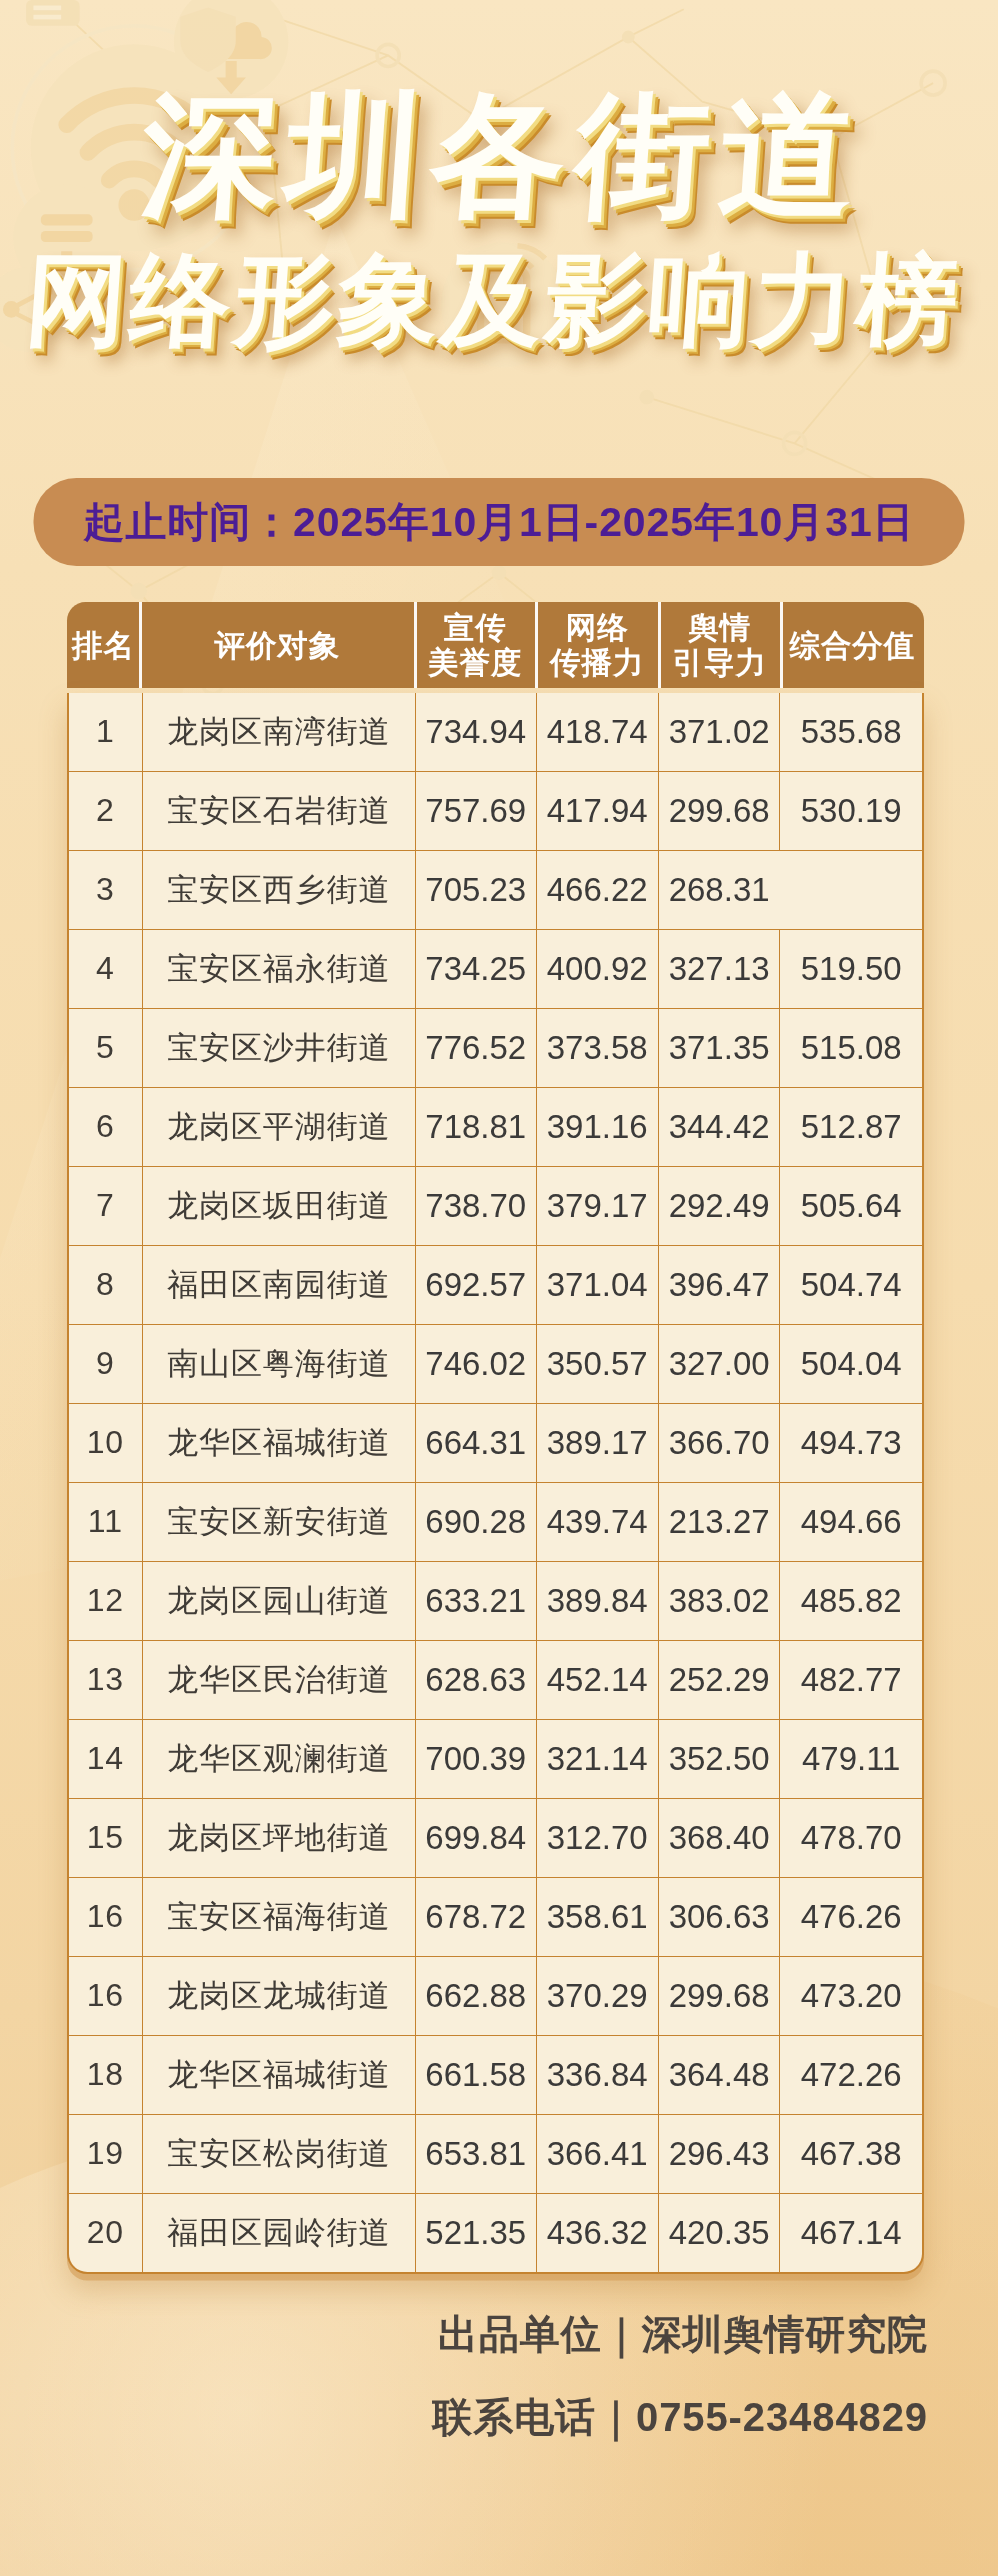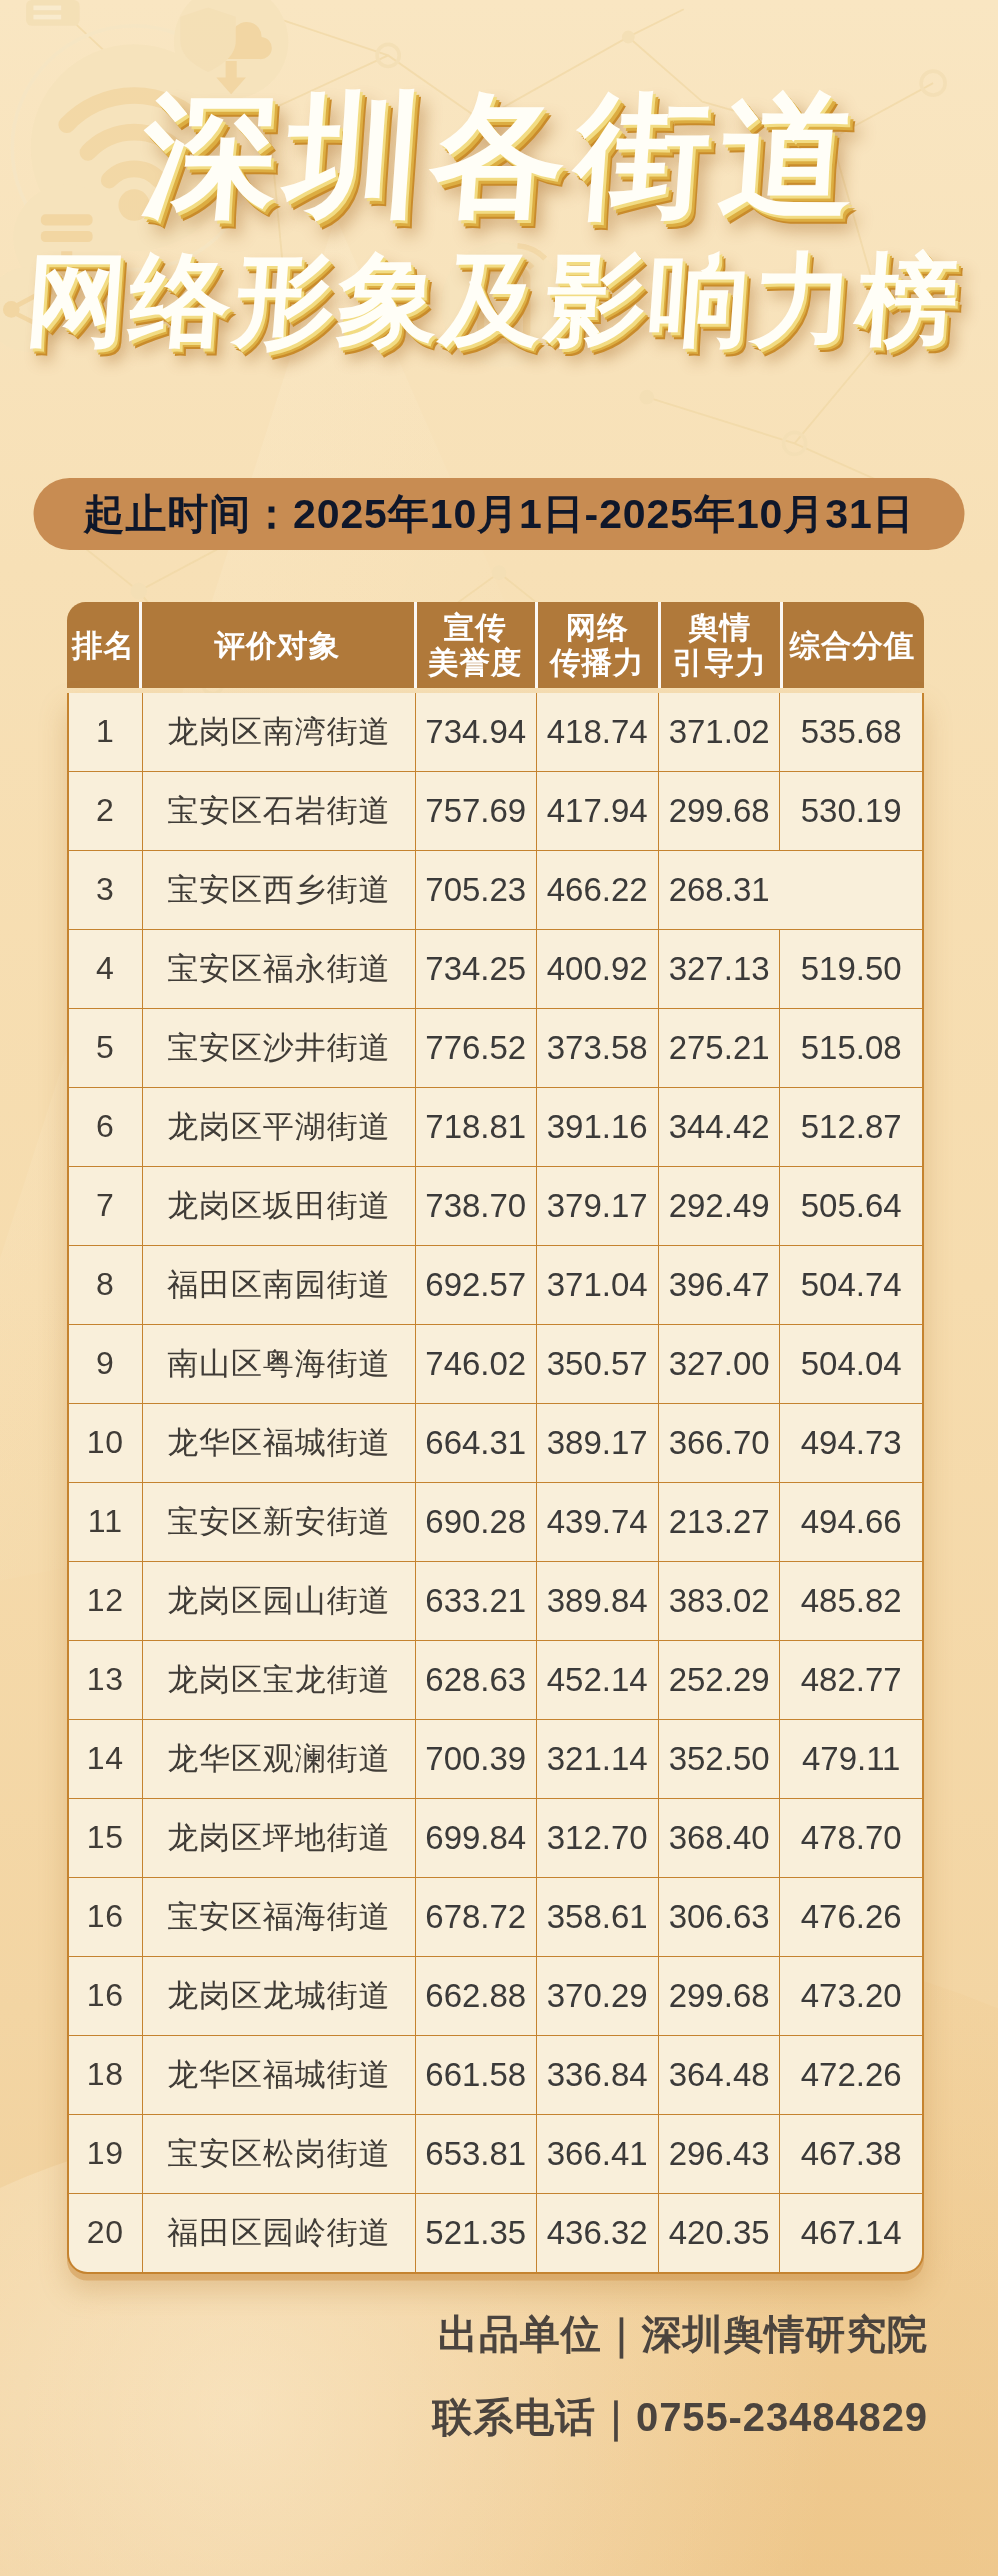--- a/index.html
+++ b/index.html
@@ -16,22 +16,22 @@
     background:radial-gradient(circle at 40% 40%,rgba(255,244,221,.5),rgba(255,244,221,0) 70%);}
   .deco{position:absolute;top:0;left:0;opacity:.85;}
   
   .title{position:absolute;top:85px;left:0;width:100%;text-align:center;color:#fffef7;font-weight:900;
     transform:skewX(-4deg);}
   .title .t1{font-size:135px;letter-spacing:9.2px;line-height:1.05;
     text-shadow:2.8px 2.8px 0 #f2dc83,5.5px 5.5px 0 #dcad42,7.4px 8.3px 0 #c98b2b,12px 14px 16.6px rgba(150,85,15,.45);}
   .title .t2{font-size:101px;letter-spacing:2.8px;line-height:1.05;margin-top:20.3px;
     text-shadow:2.8px 2.8px 0 #f2dc83,4.6px 4.6px 0 #dcad42,6.5px 7.4px 0 #c98b2b,10.2px 12px 15px rgba(150,85,15,.45);}
   
-  .pill{position:absolute;top:478px;left:50%;transform:translateX(-50%);height:72px;border-radius:43px;
-    background:#c88c52;color:#0f172a;font-size:41px;font-weight:700;display:flex;align-items:center;
+  .pill{position:absolute;top:478px;left:50%;transform:translateX(-50%);height:88px;border-radius:43px;
+    background:#c88c52;color:#4c1d95;font-size:41px;font-weight:700;display:flex;align-items:center;
     padding:0 50px;white-space:nowrap;letter-spacing:0.9px;}
   
   .ranking-table{position:absolute;top:602px;left:67px;width:857px;}
   .thead{display:grid;grid-template-columns:79fr 297fr 131fr 133fr 132fr 155fr;height:86px;
     background:#b0793a;border-radius:18.5px 18.5px 0 0;margin-bottom:4.6px;}
   .th{position:relative;display:flex;flex-direction:column;justify-content:center;align-items:center;
     color:#ffffff;font-weight:700;font-size:30.5px;line-height:1.14;letter-spacing:0.9px;}
   .th + .th::before{content:'';position:absolute;left:-0.9px;top:0;bottom:0;width:2.8px;background:rgba(255,255,255,.95);}
   .tbody{background:#f9efda;border:2.8px solid #c5832f;border-top:none;border-radius:0 0 20.3px 20.3px;
     overflow:hidden;box-sizing:border-box;
@@ -191,21 +191,21 @@
       <div class="cell num">734.25</div>
       <div class="cell num">400.92</div>
       <div class="cell num">327.13</div>
       <div class="cell num">519.50</div>
     </div>
         <div class="row">
       <div class="cell rank">5</div>
       <div class="cell name">宝安区沙井街道</div>
       <div class="cell num">776.52</div>
       <div class="cell num">373.58</div>
-      <div class="cell num">275.21</div>
+      <div class="cell num">371.35</div>
       <div class="cell num">515.08</div>
     </div>
         <div class="row">
       <div class="cell rank">6</div>
       <div class="cell name">龙岗区平湖街道</div>
       <div class="cell num">718.81</div>
       <div class="cell num">391.16</div>
       <div class="cell num">344.42</div>
       <div class="cell num">512.87</div>
     </div>
@@ -252,21 +252,21 @@
         <div class="row">
       <div class="cell rank">12</div>
       <div class="cell name">龙岗区园山街道</div>
       <div class="cell num">633.21</div>
       <div class="cell num">389.84</div>
       <div class="cell num">383.02</div>
       <div class="cell num">485.82</div>
     </div>
         <div class="row">
       <div class="cell rank">13</div>
-      <div class="cell name">龙岗区宝龙街道</div>
+      <div class="cell name">龙华区民治街道</div>
       <div class="cell num">628.63</div>
       <div class="cell num">452.14</div>
       <div class="cell num">252.29</div>
       <div class="cell num">482.77</div>
     </div>
         <div class="row">
       <div class="cell rank">14</div>
       <div class="cell name">龙华区观澜街道</div>
       <div class="cell num">700.39</div>
       <div class="cell num">321.14</div>

